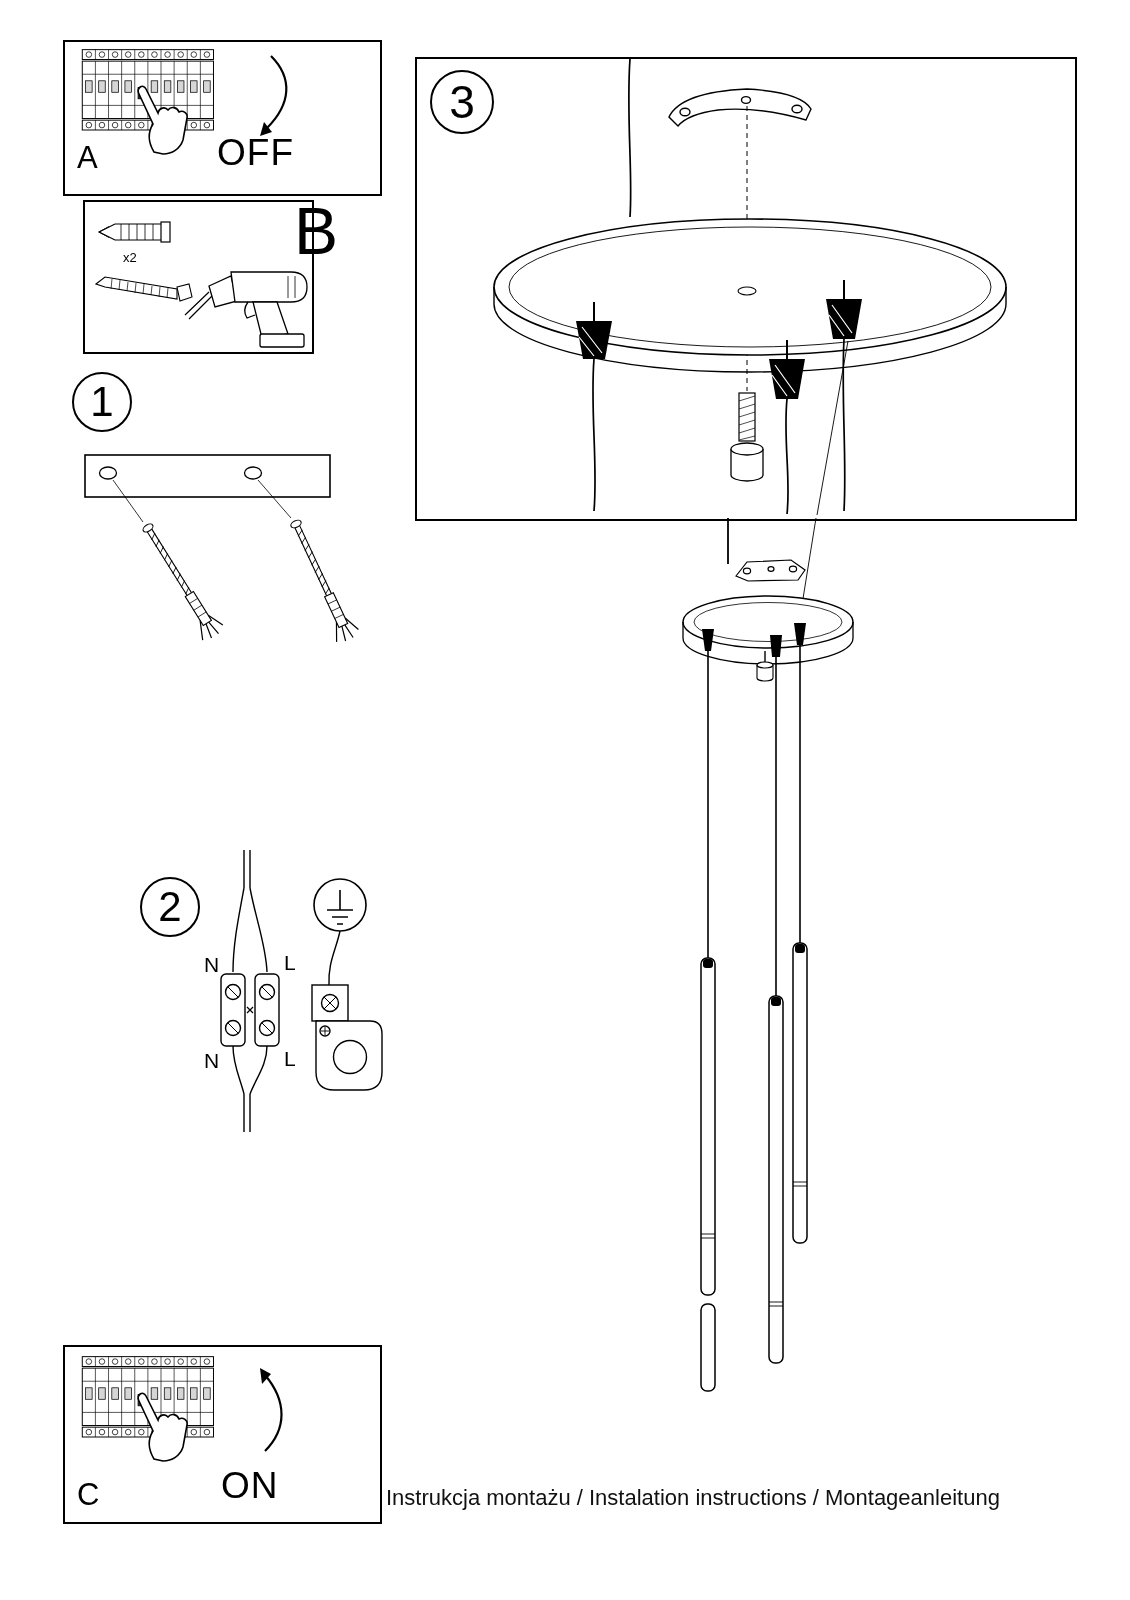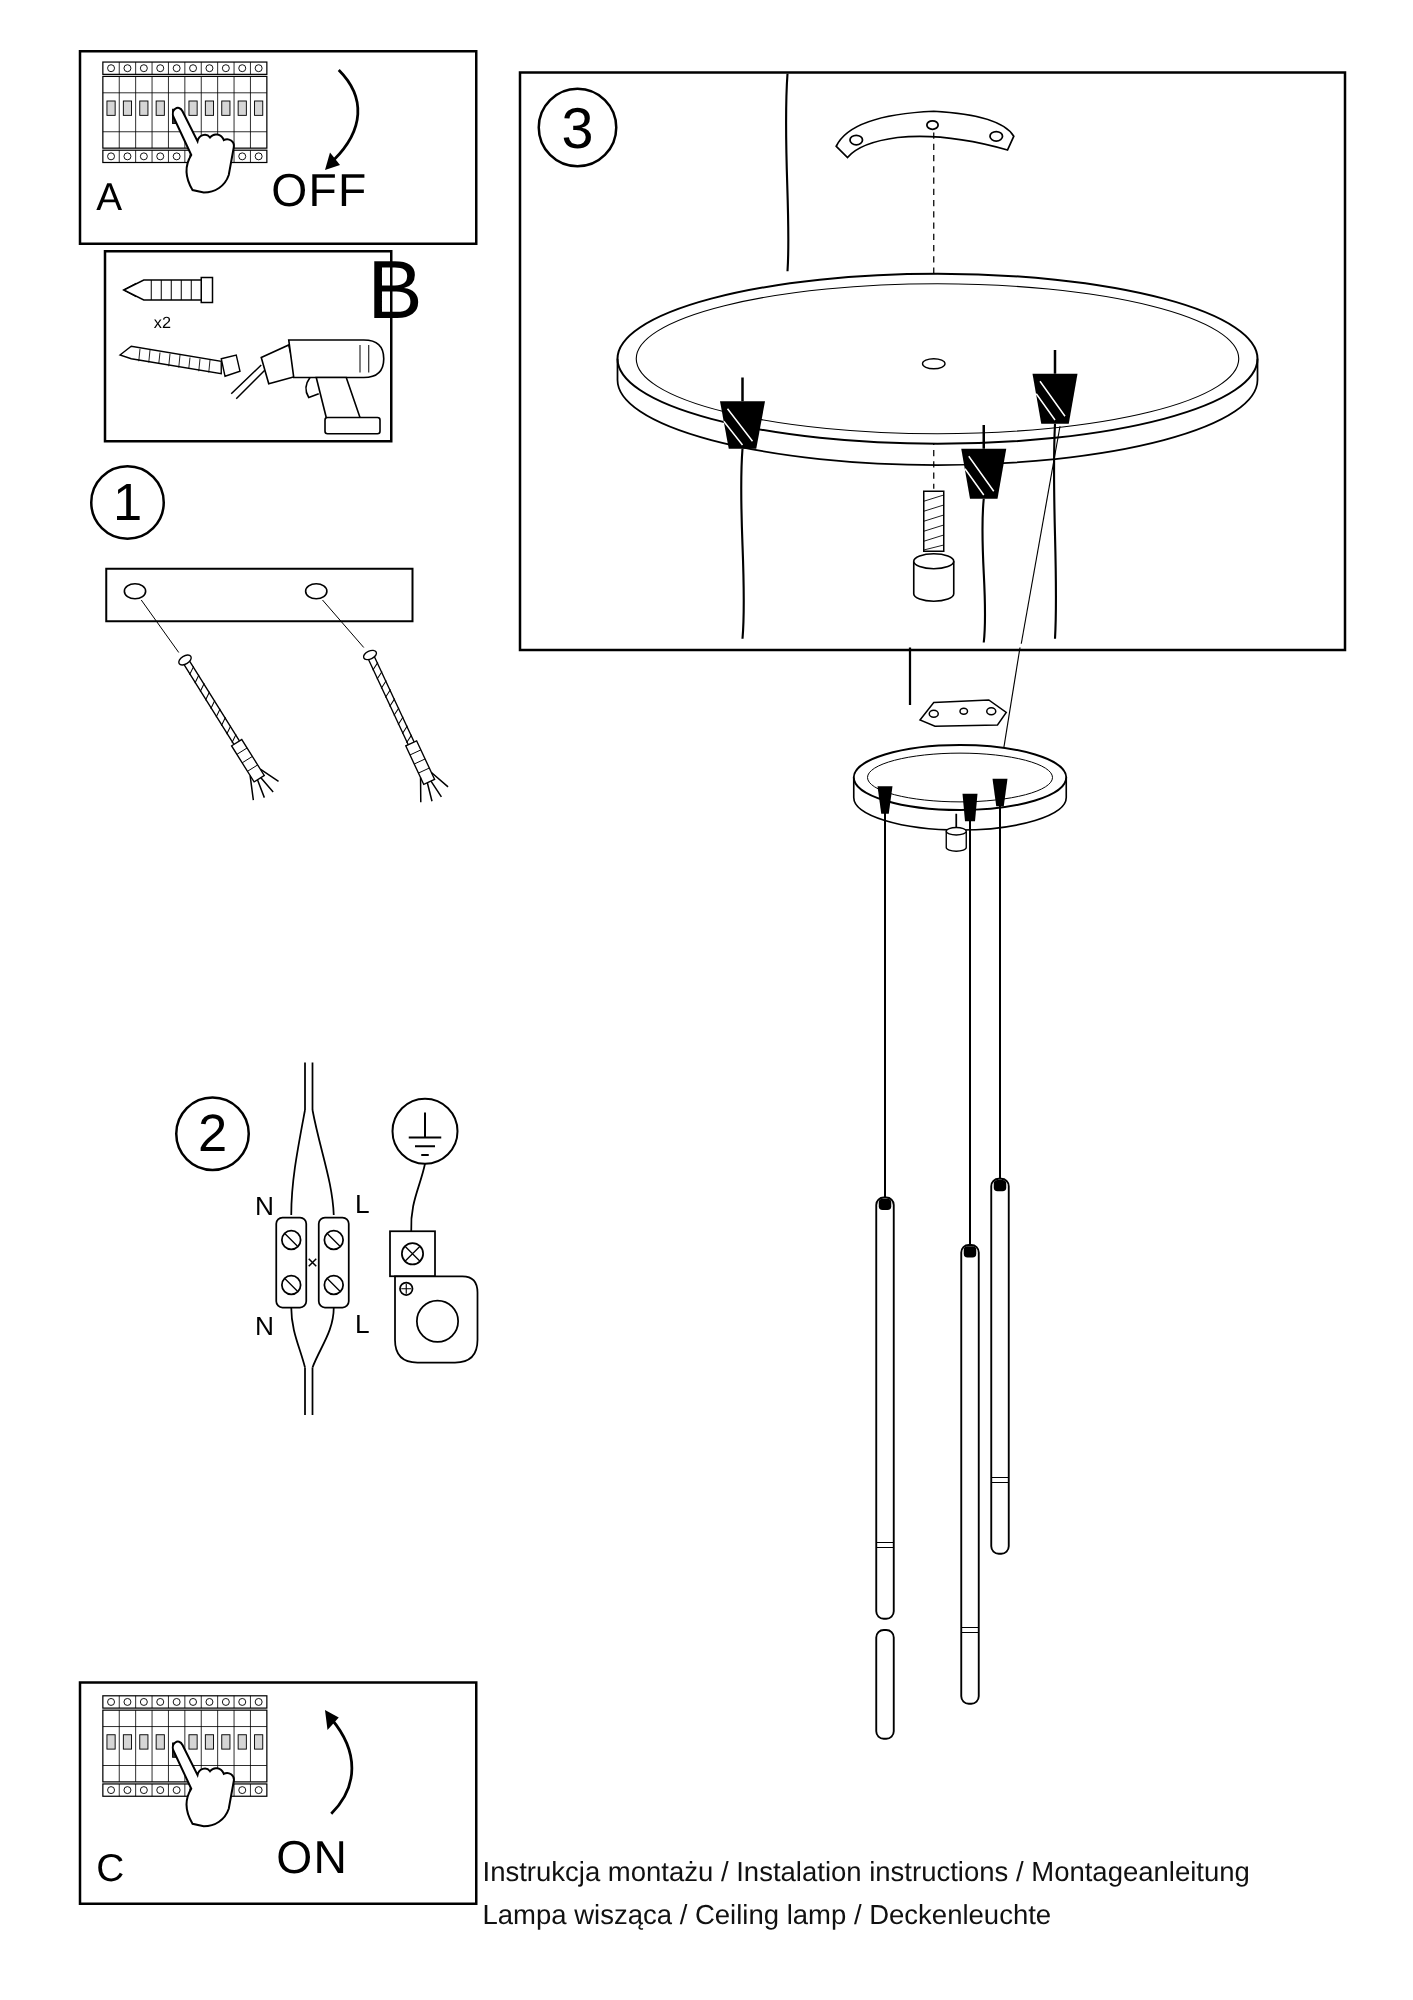--- a/index.html
+++ b/index.html
@@ -263,16 +263,15 @@
         <path d="M200 104 C222 82 222 54 200 28" fill="none" stroke="#000" stroke-width="2.2"></path>
         <polygon points="195,21 206,27 197,37" fill="#000"></polygon>
       </g>
     </svg>
     <span class="letter" style="left:12px;top:132px;font-size:31px;">C</span>
     <span class="letter" style="left:156px;top:120px;font-size:37px;letter-spacing:1px;">ON</span>
   </div>
 
   <div class="footer">
     <div>Instrukcja montażu / Instalation instructions / Montageanleitung</div>
-    <div>Lampa wisząca / Ceiling lamp / Deckenleuchte</div>
   </div>
 
 </div>
 
 </body></html>

